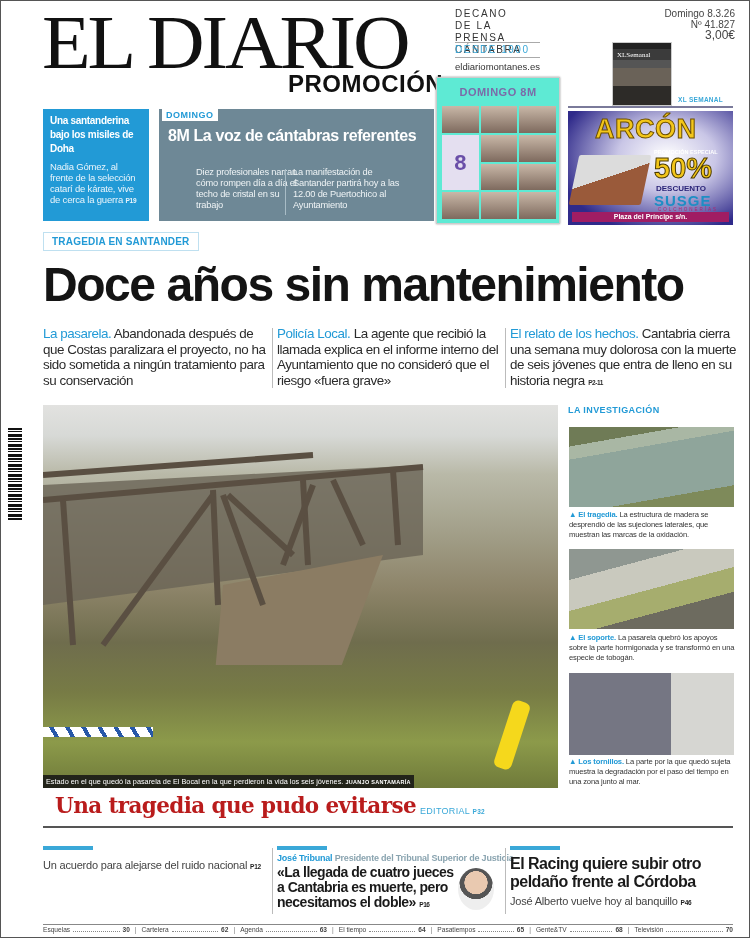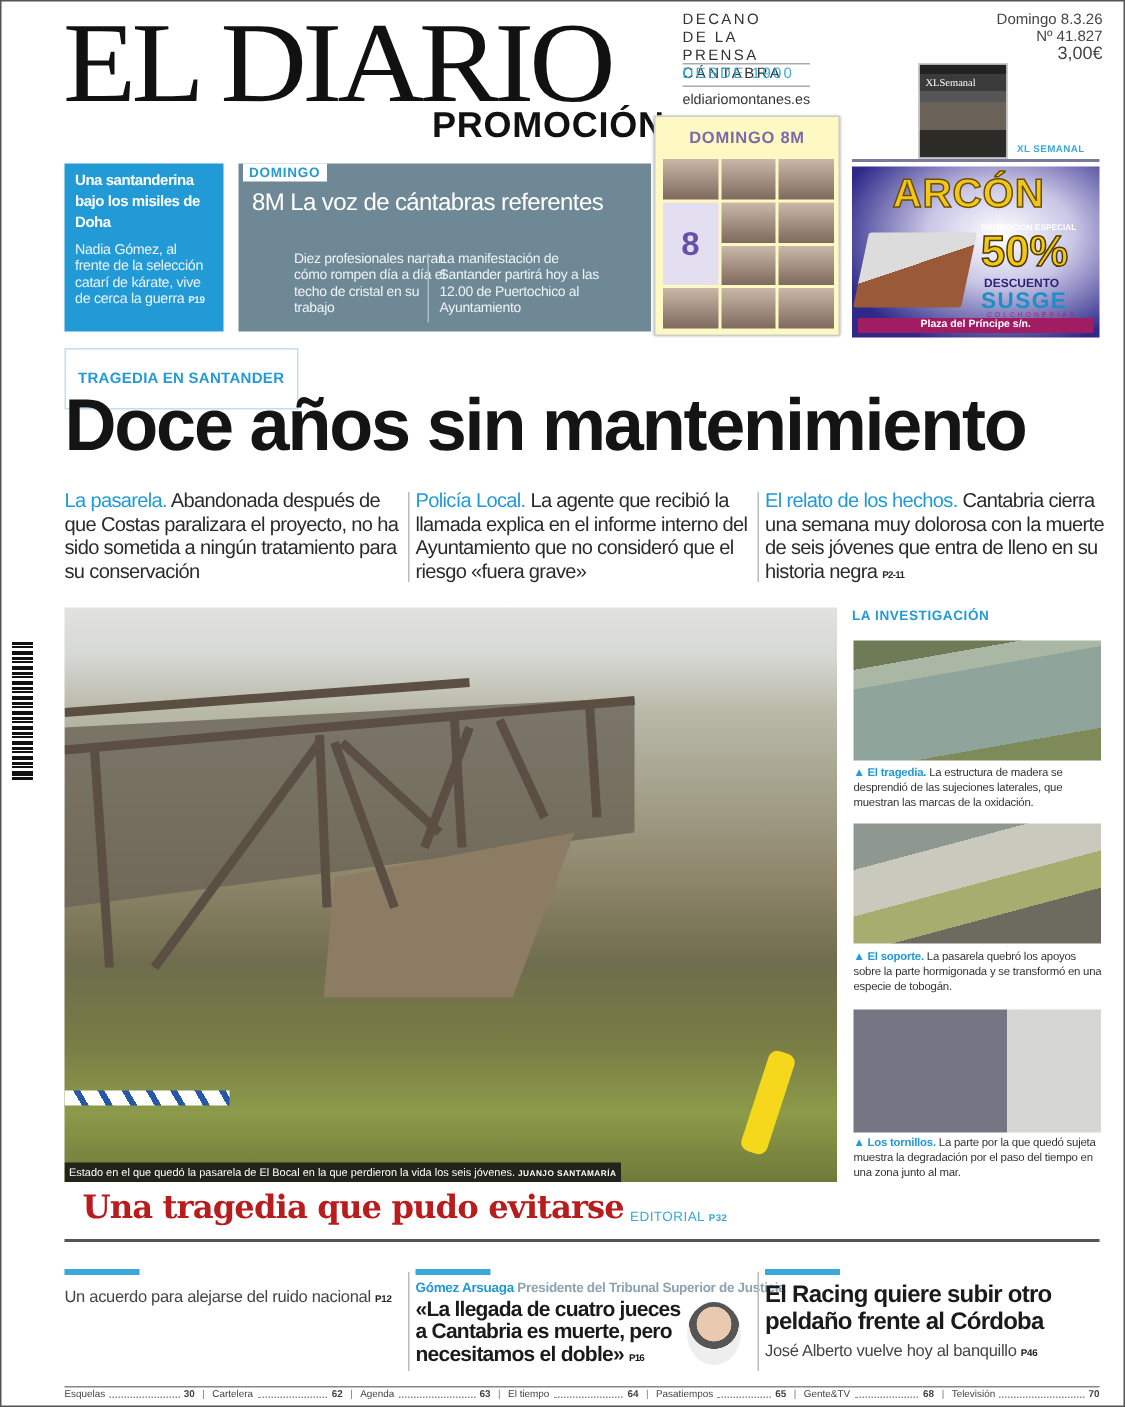--- a/index.html
+++ b/index.html
@@ -20,40 +20,40 @@
 .xl-cover .xl-title{position:absolute;left:4px;top:8px;font-family:"Liberation Serif",serif;font-size:7px;color:#fff}
 .xl-label{left:678px;top:96px;font-size:6.5px;font-weight:bold;color:#3aa8d8;letter-spacing:0.3px}
 .xl-line{left:568px;top:106px;width:165px;height:2px;background:#7a7a9a}
 
 .teaser-blue{left:43px;top:109px;width:106px;height:112px;background:#229ad6;color:#fff;padding:5px 7px}
 .teaser-blue h3{font-size:10px;font-weight:bold;line-height:14px;letter-spacing:-0.3px}
 .teaser-blue p{font-size:9.5px;line-height:11px;margin-top:5px;color:#e8f4fb;letter-spacing:-0.2px}
 .pg{font-size:6.5px;font-weight:bold;color:inherit}
 .teaser-gray{left:159px;top:109px;width:275px;height:112px;background:#6e8896;color:#fff;padding:0}
 .teaser-gray .kicker{position:absolute;left:3px;top:0px;background:#fff;color:#229ad6;font-size:9px;font-weight:bold;padding:1px 4px;letter-spacing:0.5px}
-.teaser-gray h3{position:absolute;left:9px;top:18px;font-size:16px;font-weight:normal;letter-spacing:-0.4px;white-space:nowrap}
+.teaser-gray h3{position:absolute;left:9px;top:18px;font-size:16px;font-weight:bold;letter-spacing:-0.4px;white-space:nowrap}
 .teaser-gray .col{position:absolute;top:58px;font-size:9.3px;line-height:11px;width:112px;color:#eef3f5;letter-spacing:-0.2px}
 .teaser-gray .sep{position:absolute;left:126px;top:60px;width:1px;height:46px;background:#a8bcc6}
-.domingo-cover{left:436px;top:77px;width:124px;height:147px;background:#fef9c3;border:1px solid #ccc;box-shadow:0 0 2px #999}
+.domingo-cover{left:436px;top:77px;width:124px;height:147px;background:#5eead4;border:1px solid #ccc;box-shadow:0 0 2px #999}
 .domingo-cover .dtitle{position:absolute;left:0;right:0;top:8px;text-align:center;font-size:11px;font-weight:bold;color:#7b6ba8;letter-spacing:0.5px}
 .dgrid{position:absolute;left:5px;top:28px;width:114px;height:113px;display:grid;grid-template-columns:1fr 1fr 1fr;grid-template-rows:repeat(4,1fr);gap:2px}
 .dgrid div{background:linear-gradient(#c9b8a8,#7e6a5e)}
 .dgrid .mid{background:#e4dff0;grid-row:2/4;display:flex;align-items:center;justify-content:center;color:#6a4fa8;font-weight:bold;font-size:22px}
 
 .ad{left:568px;top:111px;width:165px;height:114px;background:radial-gradient(ellipse at 60% 40%,#fff 0%,#c9c6e6 35%,#2f2a8a 80%);overflow:hidden}
 .ad .arcon{position:absolute;left:27px;top:3px;font-size:27px;font-weight:bold;color:#f3c61a;-webkit-text-stroke:1px #6b4e00;letter-spacing:0.5px}
 .ad .promo{position:absolute;left:86px;top:38px;font-size:5.5px;color:#fff;font-weight:bold}
 .ad .pct{position:absolute;left:86px;top:41px;font-size:29px;font-weight:bold;color:#f3c61a;-webkit-text-stroke:1px #4a3a00}
 .ad .desc{position:absolute;left:88px;top:73px;font-size:8px;font-weight:bold;color:#2a2478}
 .ad .brand{position:absolute;left:86px;top:81px;font-size:15px;font-weight:bold;color:#1e8ec4;letter-spacing:1px}
 .ad .colch{position:absolute;left:90px;top:96px;font-size:4.5px;color:#b0226e;letter-spacing:2px}
 .ad .addr{position:absolute;left:4px;bottom:3px;width:157px;height:10px;background:#a01d63;color:#fff;font-size:7px;font-weight:bold;text-align:center;line-height:10px}
 .ad .box{position:absolute;left:6px;top:44px;width:72px;height:50px;background:linear-gradient(160deg,#dcdcdc 0 45%,#9a5a3a 45% 100%);transform:skewX(-12deg);border-radius:2px}
 
-.kicker-main{left:43px;top:232px;border:1.5px solid #bfe0f0;padding:14px 8px;font-size:10px;font-weight:bold;color:#229ad6;letter-spacing:0.2px}
+.kicker-main{left:43px;top:232px;border:1.5px solid #bfe0f0;padding:3px 8px;font-size:10px;font-weight:bold;color:#229ad6;letter-spacing:0.2px}
 .headline{left:43px;top:256px;font-size:49px;font-weight:bold;letter-spacing:-1.5px;color:#141414;white-space:nowrap;transform:scaleX(0.98);transform-origin:left}
 .sub{top:326px;font-size:13.4px;line-height:15.5px;letter-spacing:-0.45px;color:#2b2b2b;width:228px}
 .sub b{color:#229ad6;font-weight:normal}
 .vsep{width:1px;background:#bbb}
 .photo{left:43px;top:405px;width:515px;height:383px;overflow:hidden;background:linear-gradient(180deg,#e2e2e0 0%,#d7d9d6 8%,#b9b9a8 18%,#a7a590 30%,#8d8469 48%,#6f6d4d 62%,#777b45 75%,#8c9a4a 88%,#6f7a3a 100%)}
 .photo .bridge{position:absolute;left:0;top:40px;width:400px;height:220px}
 .photo .cap{position:absolute;left:0;bottom:0;background:rgba(20,20,20,.85);color:#fff;font-size:7.3px;padding:2px 3px;white-space:nowrap}
 .photo .cap .cr{font-size:5.5px;font-weight:bold;letter-spacing:0.3px}
 .photo .pole{position:absolute;left:460px;top:295px;width:18px;height:70px;background:#f5d81c;border-radius:6px;transform:rotate(18deg)}
 .photo .tape{position:absolute;left:0;top:322px;width:110px;height:10px;background:repeating-linear-gradient(60deg,#fff 0 10px,#2758a8 10px 14px)}
@@ -196,21 +196,21 @@
 <div class="abs edit-tag"><span>EDITORIAL</span> <span class="pg">P32</span></div>
 <div class="abs hr-dark"></div>
 
 <div class="abs bar" style="left:43px;top:846px"></div>
 <div class="abs" style="left:43px;top:855px;width:225px">
   <div class="bs" style="margin-top:4px"><span>Un acuerdo para alejarse del ruido nacional</span> <span class="pg">P12</span></div>
 </div>
 <div class="abs vsep" style="left:272px;top:848px;height:66px"></div>
 <div class="abs bar" style="left:277px;top:846px"></div>
 <div class="abs" style="left:277px;top:853px;width:225px">
-  <div class="q-kicker"><span class="nm">Gómez Arsuaga</span> <span class="rl">Presidente del Tribunal Superior de Justicia</span></div>
+  <div class="q-kicker"><span class="nm">José Tribunal</span> <span class="rl">Presidente del Tribunal Superior de Justicia</span></div>
   <div class="bt" style="font-size:14px;line-height:15px;margin-top:2px;width:180px"><span>«La llegada de cuatro jueces a Cantabria es muerte, pero necesitamos el doble»</span> <span class="pg">P16</span></div>
 </div>
 <div class="abs avatar"></div>
 <div class="abs vsep" style="left:505px;top:848px;height:66px"></div>
 <div class="abs bar" style="left:510px;top:846px"></div>
 <div class="abs" style="left:510px;top:855px;width:225px">
   <div class="bt">El Racing quiere subir otro peldaño frente al Córdoba</div>
   <div class="bs" style="margin-top:4px"><span>José Alberto vuelve hoy al banquillo</span> <span class="pg">P46</span></div>
 </div>
 

